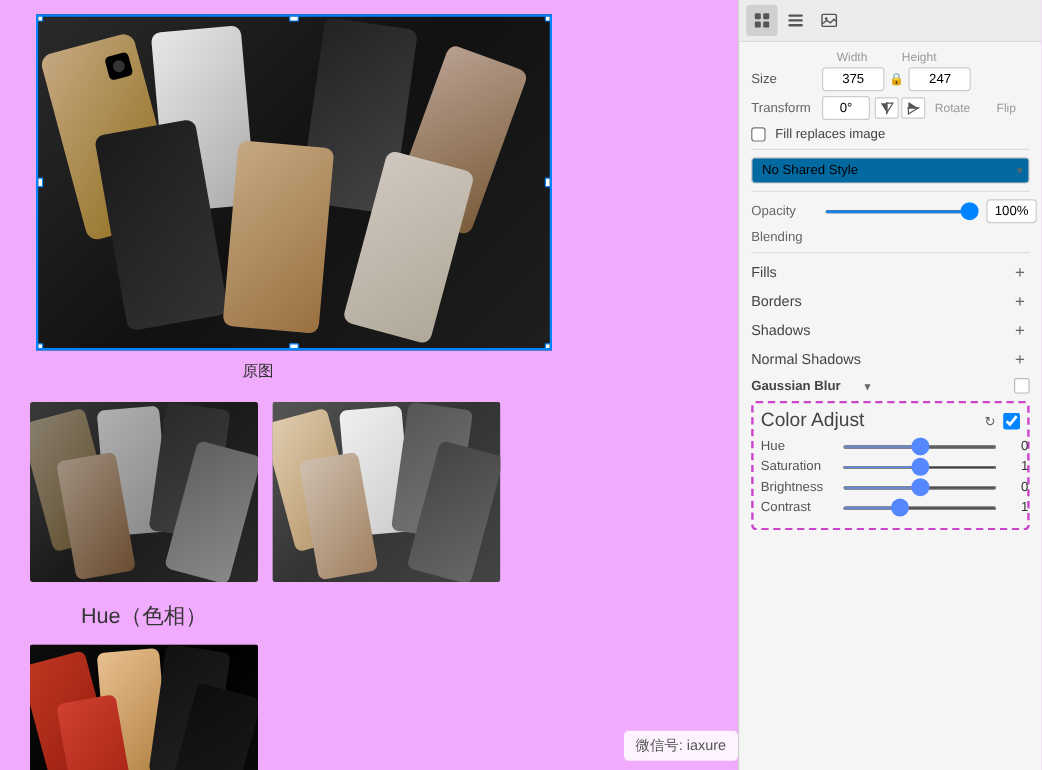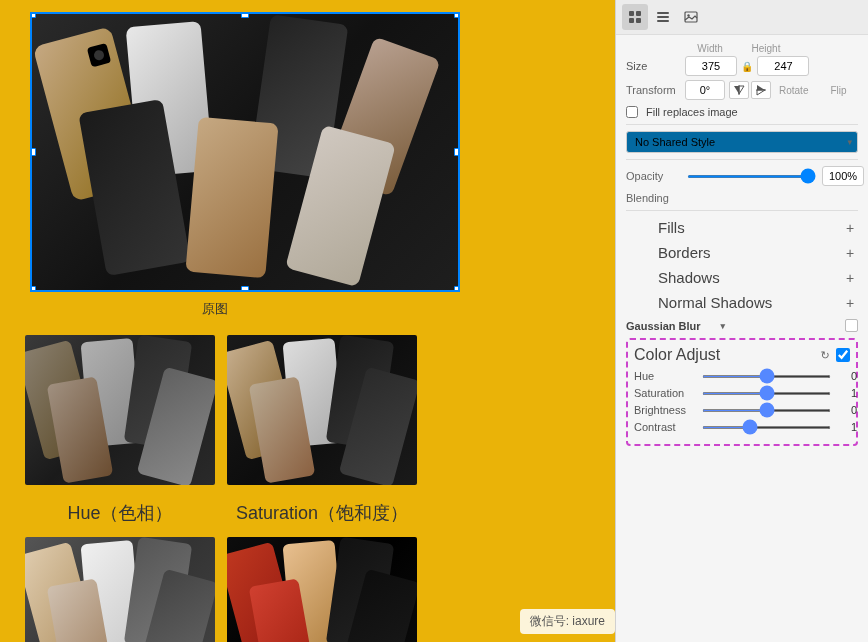--- a/index.html
+++ b/index.html
@@ -18,21 +18,21 @@
       width: 615px;
       height: 642px;
       background: #e8e8e8;
       position: relative;
       overflow: hidden;
     }
 
     .canvas-area {
       width: 100%;
       height: 100%;
-      background: #eab308;
+      background: #f0abfc;
       position: relative;
       padding-left: 44px;
     }
 
     
     .main-image-container {
       position: absolute;
       top: 12px;
       left: 30px;
       width: 430px;
@@ -413,24 +413,23 @@
 
     .section-header {
       display: flex;
       align-items: center;
       justify-content: space-between;
       margin-bottom: 4px;
       padding: 2px 0;
     }
 
     .section-title {
-      font-size: 15px;
+      font-size: 12px;
       color: #444;
       font-weight: 500;
-      margin-left: 32px;
     }
 
     .add-btn {
       width: 16px; height: 16px;
       display: flex; align-items: center; justify-content: center;
       border-radius: 2px;
       cursor: pointer;
       color: #666;
       font-size: 14px;
       line-height: 1;
@@ -610,32 +609,20 @@
             <div class="thumb-iph-1"></div>
             <div class="thumb-iph-2"></div>
             <div class="thumb-iph-3"></div>
             <div class="thumb-iph-4"></div>
             <div class="thumb-iph-5"></div>
           </div>
         </div>
         <div class="thumb-label">Hue（色相）</div>
       </div>
 
-      <div class="thumb-container">
-        <div class="thumb-image">
-          <div class="thumb-sat-bg">
-            <div class="sat-iph-1"></div>
-            <div class="sat-iph-2"></div>
-            <div class="sat-iph-3"></div>
-            <div class="sat-iph-4"></div>
-            <div class="sat-iph-5"></div>
-          </div>
-        </div>
-        <div class="thumb-label">Saturation（饱和度）</div>
-      </div>
 
       <div class="thumb-container">
         <div class="thumb-image">
           <div class="thumb-bright-bg">
             <div class="bright-iph-1"></div>
             <div class="bright-iph-2"></div>
             <div class="bright-iph-3"></div>
             <div class="bright-iph-4"></div>
             <div class="bright-iph-5"></div>
           </div>

